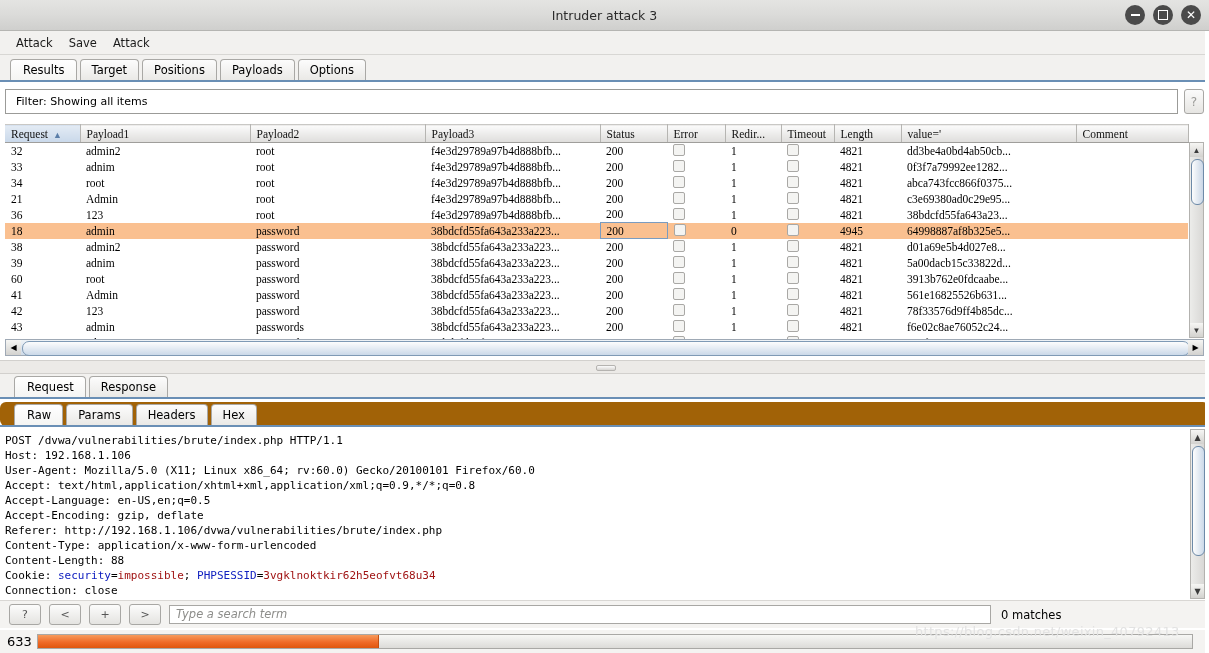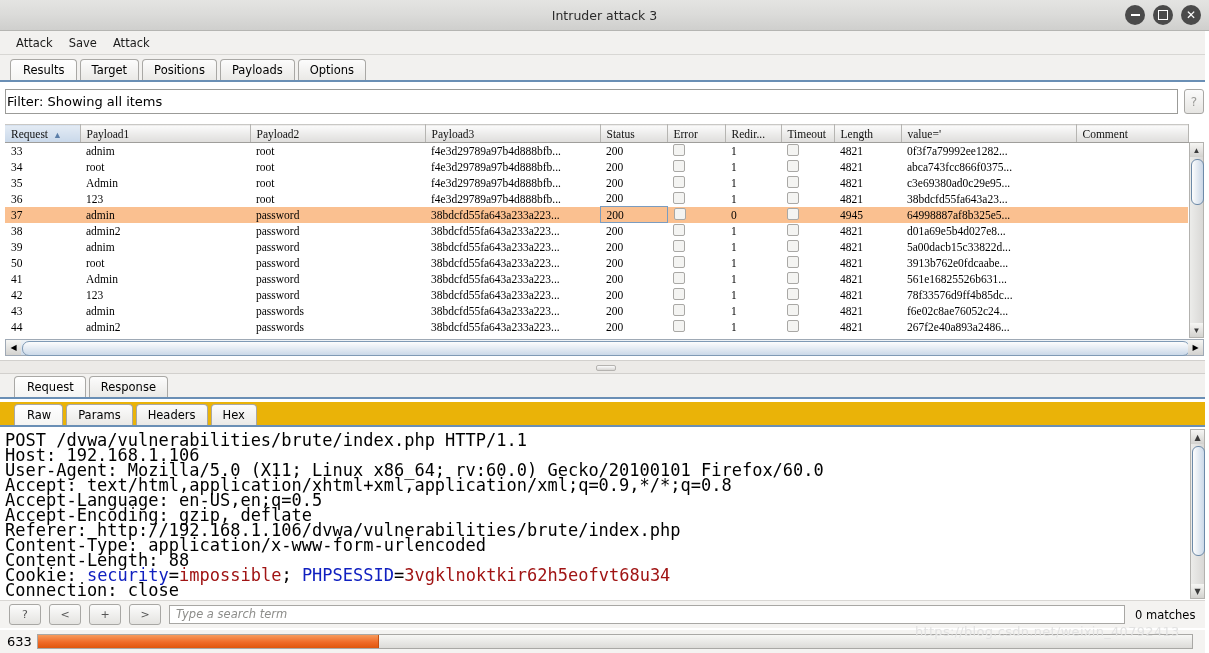--- a/index.html
+++ b/index.html
@@ -64,21 +64,21 @@
   }
   .tabrow-underline {
     position: absolute; left: 0; top: 80px; width: 1209px; height: 2px;
     background: #6a8fb5;
   }
 
   
   .filterbar {
     position: absolute; left: 5px; top: 89px; width: 1173px; height: 25px;
     background: #fff; border: 1px solid #9b9b98; box-sizing: border-box;
-    line-height: 23px; padding-left: 1px; font-size: 13px;
+    line-height: 23px; padding-left: 10px; font-size: 11px;
   }
   .help-btn {
     position: absolute; left: 1184px; top: 89px; width: 20px; height: 25px;
     background: linear-gradient(to bottom,#fbfbfb,#e6e5e2);
     border: 1px solid #a8a7a4; border-radius: 3px;
     color: #9a9a97; font-size: 12px;
     display: flex; align-items: center; justify-content: center;
     box-sizing: border-box;
   }
 
@@ -164,29 +164,30 @@
   
   .rr-tabrow {
     position:absolute; left:0; top:374px; width:1209px; height:24px;
     display:flex; align-items:flex-end; padding-left:14px; box-sizing:border-box;
     background:#f2f1ef;
   }
   .rr-underline { position:absolute; left:0; top:397px; width:1209px; height:2px; background:#6a8fb5; }
   .sub-tabrow {
     position:absolute; left:0; top:402px; width:1209px; height:24px;
     display:flex; align-items:flex-end; padding-left:14px; box-sizing:border-box;
-    background:#eab308;
+    background:#a16207;
+    border-radius:6px;
   }
   .sub-underline { position:absolute; left:0; top:425px; width:1209px; height:2px; background:#6a8fb5; }
 
   
   .rawbody {
     position:absolute; left:0; top:429px; width:1195px; height:170px;
     background:#fff; overflow:hidden;
-    font-family:"DejaVu Sans Mono", monospace; font-size:17px;
+    font-family:"DejaVu Sans Mono", monospace; font-size:11px;
     line-height:15px; padding:4px 0 0 5px; box-sizing:border-box;
     white-space:pre;
   }
   .rawbody .k { color:#1020c0; }
   .rawbody .v { color:#a01414; }
   .raw-vscroll {
     position:absolute; right:4px; top:429px; width:15px; height:170px;
     background: linear-gradient(to right,#ececea,#d9d8d6);
     border:1px solid #b3b2af; box-sizing:border-box;
   }
@@ -203,21 +204,21 @@
     display:flex; align-items:center; padding-left:9px; box-sizing:border-box;
   }
   .sbtn {
     width:30px; height:19px; margin-right:8px;
     background: linear-gradient(to bottom,#fcfcfc,#e4e3e0);
     border:1px solid #a8a7a4; border-radius:3px;
     display:flex;align-items:center;justify-content:center;
     font-size:11px; color:#555;
   }
   .searchinput {
-    width:956px; height:19px; background:#fff; border:1px solid #a8a7a4;
+    width:822px; height:19px; background:#fff; border:1px solid #a8a7a4;
     box-sizing:border-box; line-height:17px; padding-left:6px;
     font-style:italic; color:#8d8d8a; font-size:11.5px;
   }
   .matches { margin-left:10px; font-size:11.5px; }
 
   
   .progressrow {
     position:absolute; left:0; top:630px; width:1209px; height:23px;
     background:#f4f3f1; display:flex; align-items:center; padding-left:7px;
     box-sizing:border-box;
@@ -303,20 +304,33 @@
           <th>Error</th>
           <th>Redir...</th>
           <th>Timeout</th>
           <th>Length</th>
           <th>value='</th>
           <th>Comment</th>
         </tr>
       </thead>
       <tbody id="tbody">
           <tr>
+            <td>32</td>
+            <td>admin2</td>
+            <td>root</td>
+            <td>f4e3d29789a97b4d888bfb...</td>
+            <td class="statuscell">200</td>
+            <td class="center"><span class="chk"></span></td>
+            <td>1</td>
+            <td class="center"><span class="chk"></span></td>
+            <td>4821</td>
+            <td>dd3be4a0bd4ab50cb...</td>
+            <td></td>
+          </tr>
+          <tr>
             <td>33</td>
             <td>adnim</td>
             <td>root</td>
             <td>f4e3d29789a97b4d888bfb...</td>
             <td class="statuscell">200</td>
             <td class="center"><span class="chk"></span></td>
             <td>1</td>
             <td class="center"><span class="chk"></span></td>
             <td>4821</td>
             <td>0f3f7a79992ee1282...</td>
@@ -329,21 +343,21 @@
             <td>f4e3d29789a97b4d888bfb...</td>
             <td class="statuscell">200</td>
             <td class="center"><span class="chk"></span></td>
             <td>1</td>
             <td class="center"><span class="chk"></span></td>
             <td>4821</td>
             <td>abca743fcc866f0375...</td>
             <td></td>
           </tr>
           <tr>
-            <td>35</td>
+            <td>21</td>
             <td>Admin</td>
             <td>root</td>
             <td>f4e3d29789a97b4d888bfb...</td>
             <td class="statuscell">200</td>
             <td class="center"><span class="chk"></span></td>
             <td>1</td>
             <td class="center"><span class="chk"></span></td>
             <td>4821</td>
             <td>c3e69380ad0c29e95...</td>
             <td></td>
@@ -355,21 +369,21 @@
             <td>f4e3d29789a97b4d888bfb...</td>
             <td class="statuscell">200</td>
             <td class="center"><span class="chk"></span></td>
             <td>1</td>
             <td class="center"><span class="chk"></span></td>
             <td>4821</td>
             <td>38bdcfd55fa643a23...</td>
             <td></td>
           </tr>
           <tr class="hl">
-            <td>37</td>
+            <td>18</td>
             <td>admin</td>
             <td>password</td>
             <td>38bdcfd55fa643a233a223...</td>
             <td class="statuscell focused">200</td>
             <td class="center"><span class="chk"></span></td>
             <td>0</td>
             <td class="center"><span class="chk"></span></td>
             <td>4945</td>
             <td>64998887af8b325e5...</td>
             <td></td>
@@ -394,21 +408,21 @@
             <td>38bdcfd55fa643a233a223...</td>
             <td class="statuscell">200</td>
             <td class="center"><span class="chk"></span></td>
             <td>1</td>
             <td class="center"><span class="chk"></span></td>
             <td>4821</td>
             <td>5a00dacb15c33822d...</td>
             <td></td>
           </tr>
           <tr>
-            <td>50</td>
+            <td>60</td>
             <td>root</td>
             <td>password</td>
             <td>38bdcfd55fa643a233a223...</td>
             <td class="statuscell">200</td>
             <td class="center"><span class="chk"></span></td>
             <td>1</td>
             <td class="center"><span class="chk"></span></td>
             <td>4821</td>
             <td>3913b762e0fdcaabe...</td>
             <td></td>

